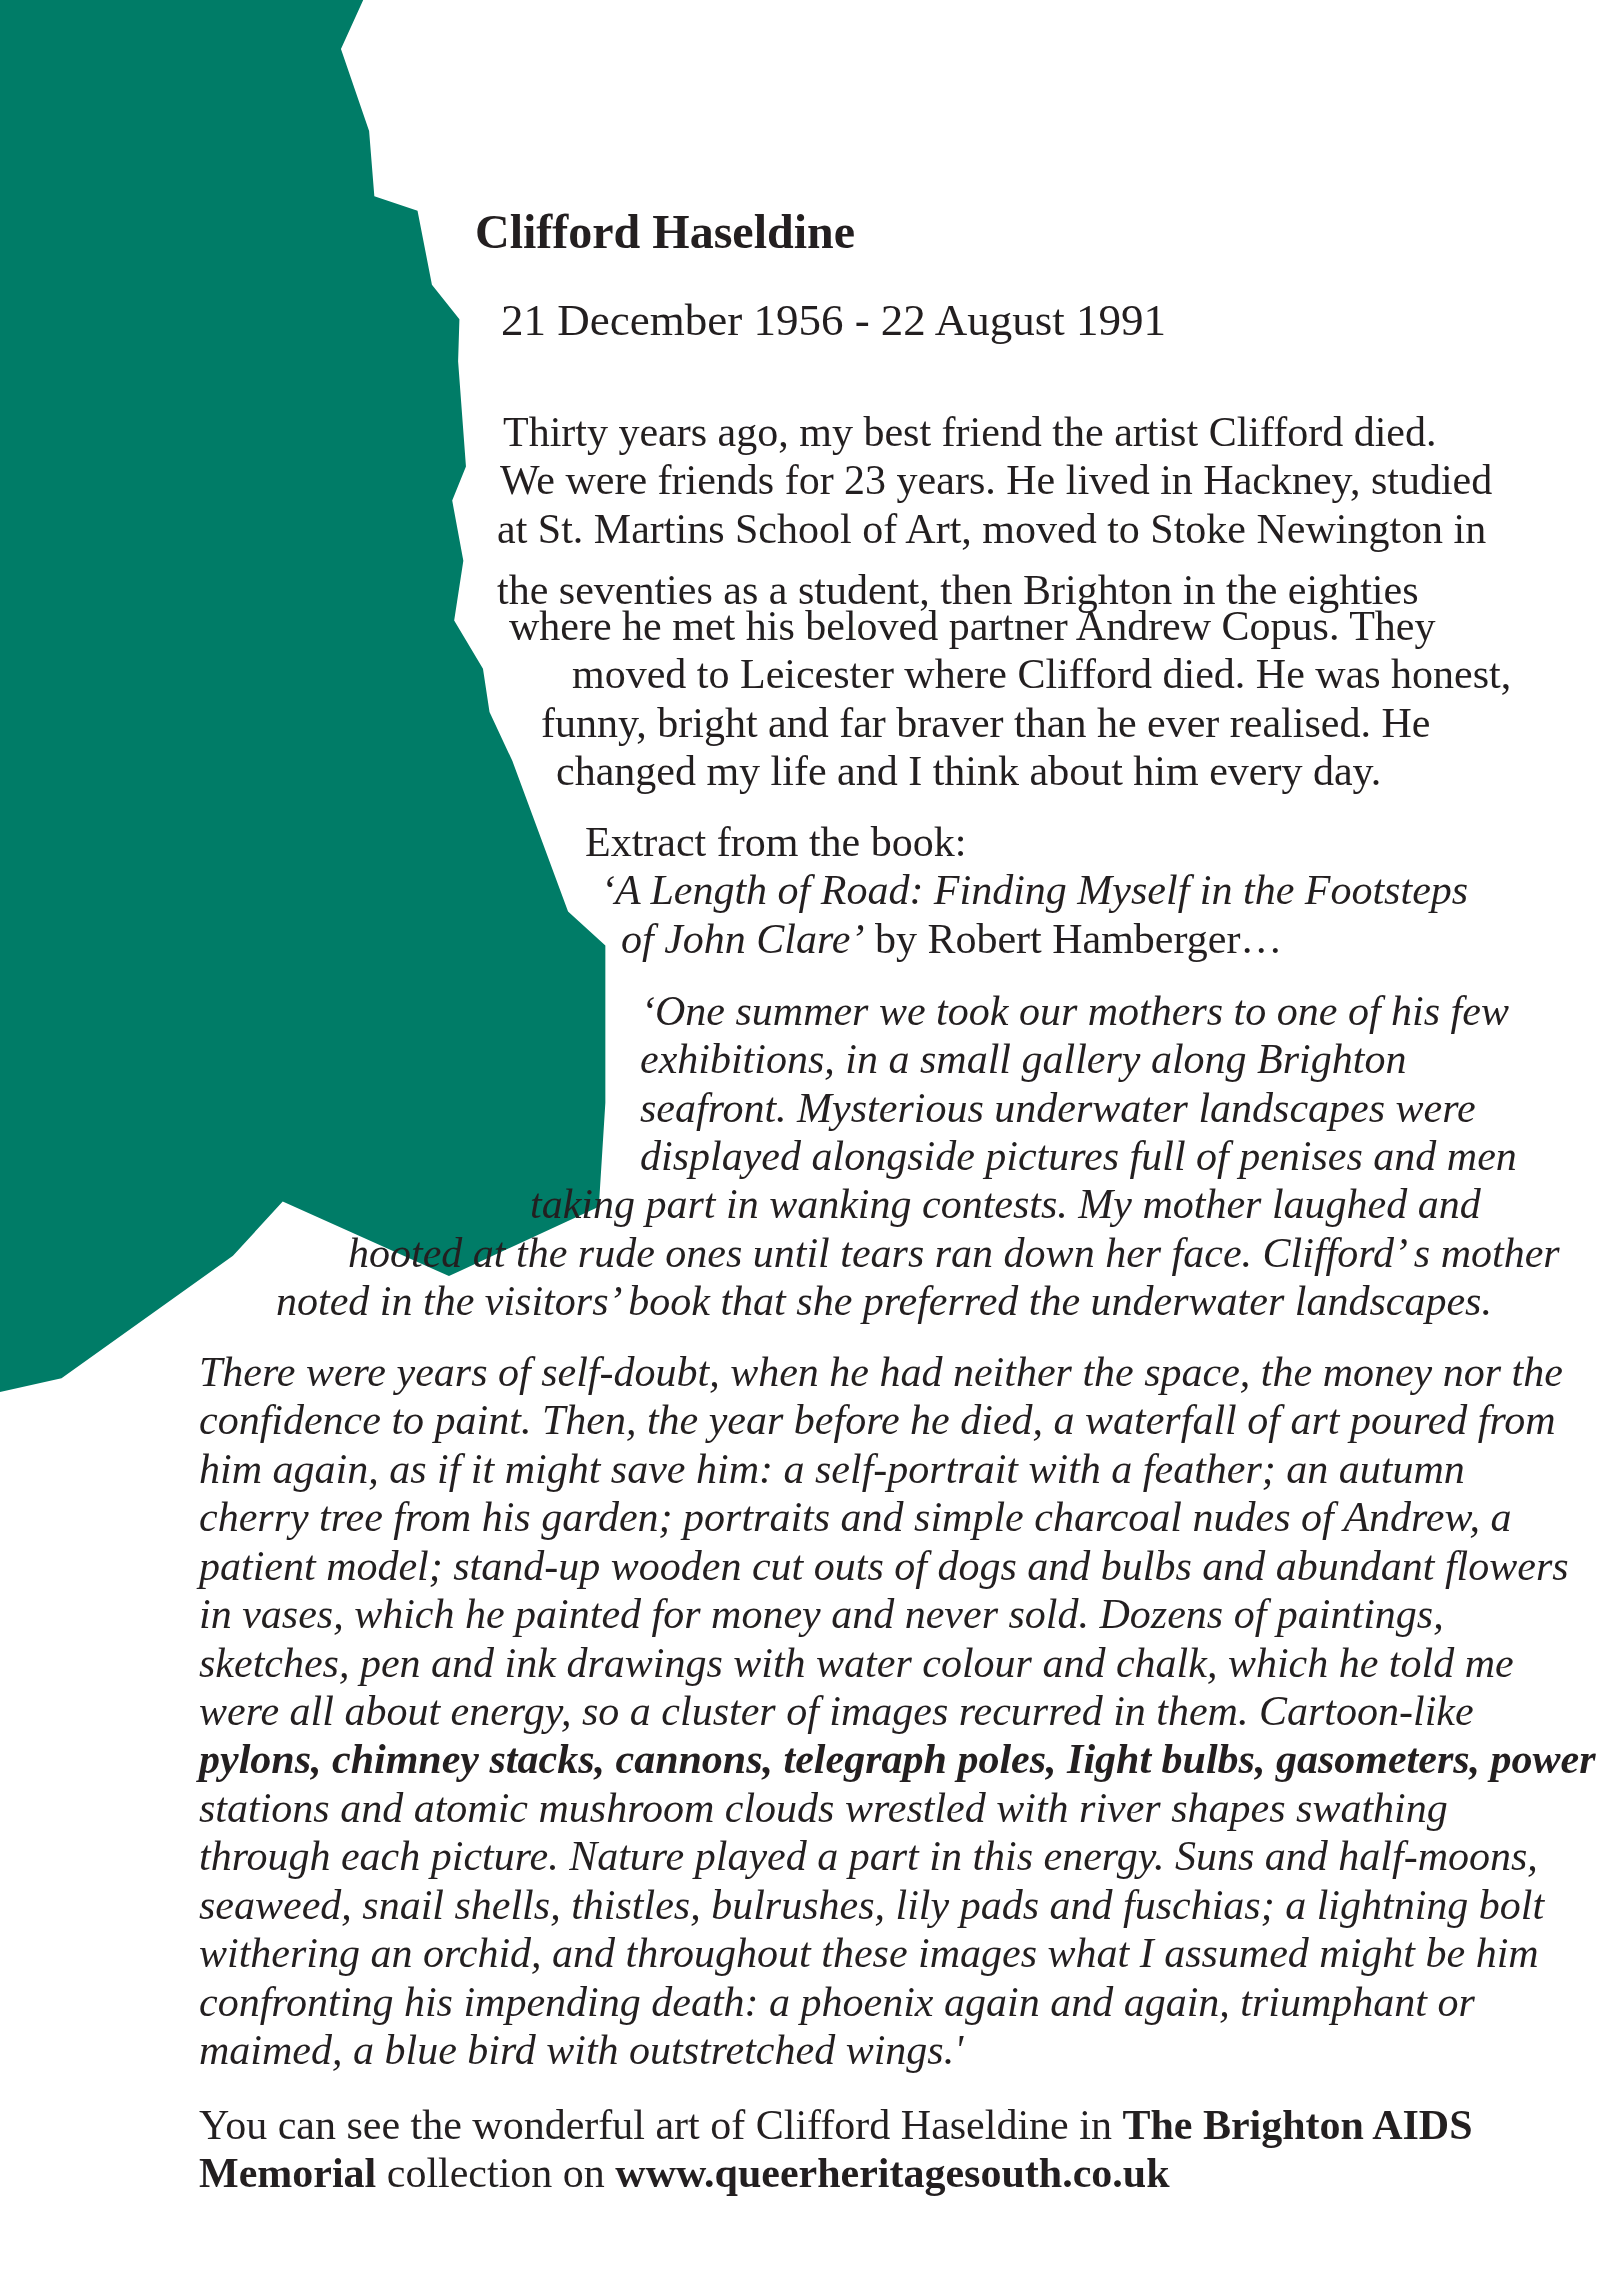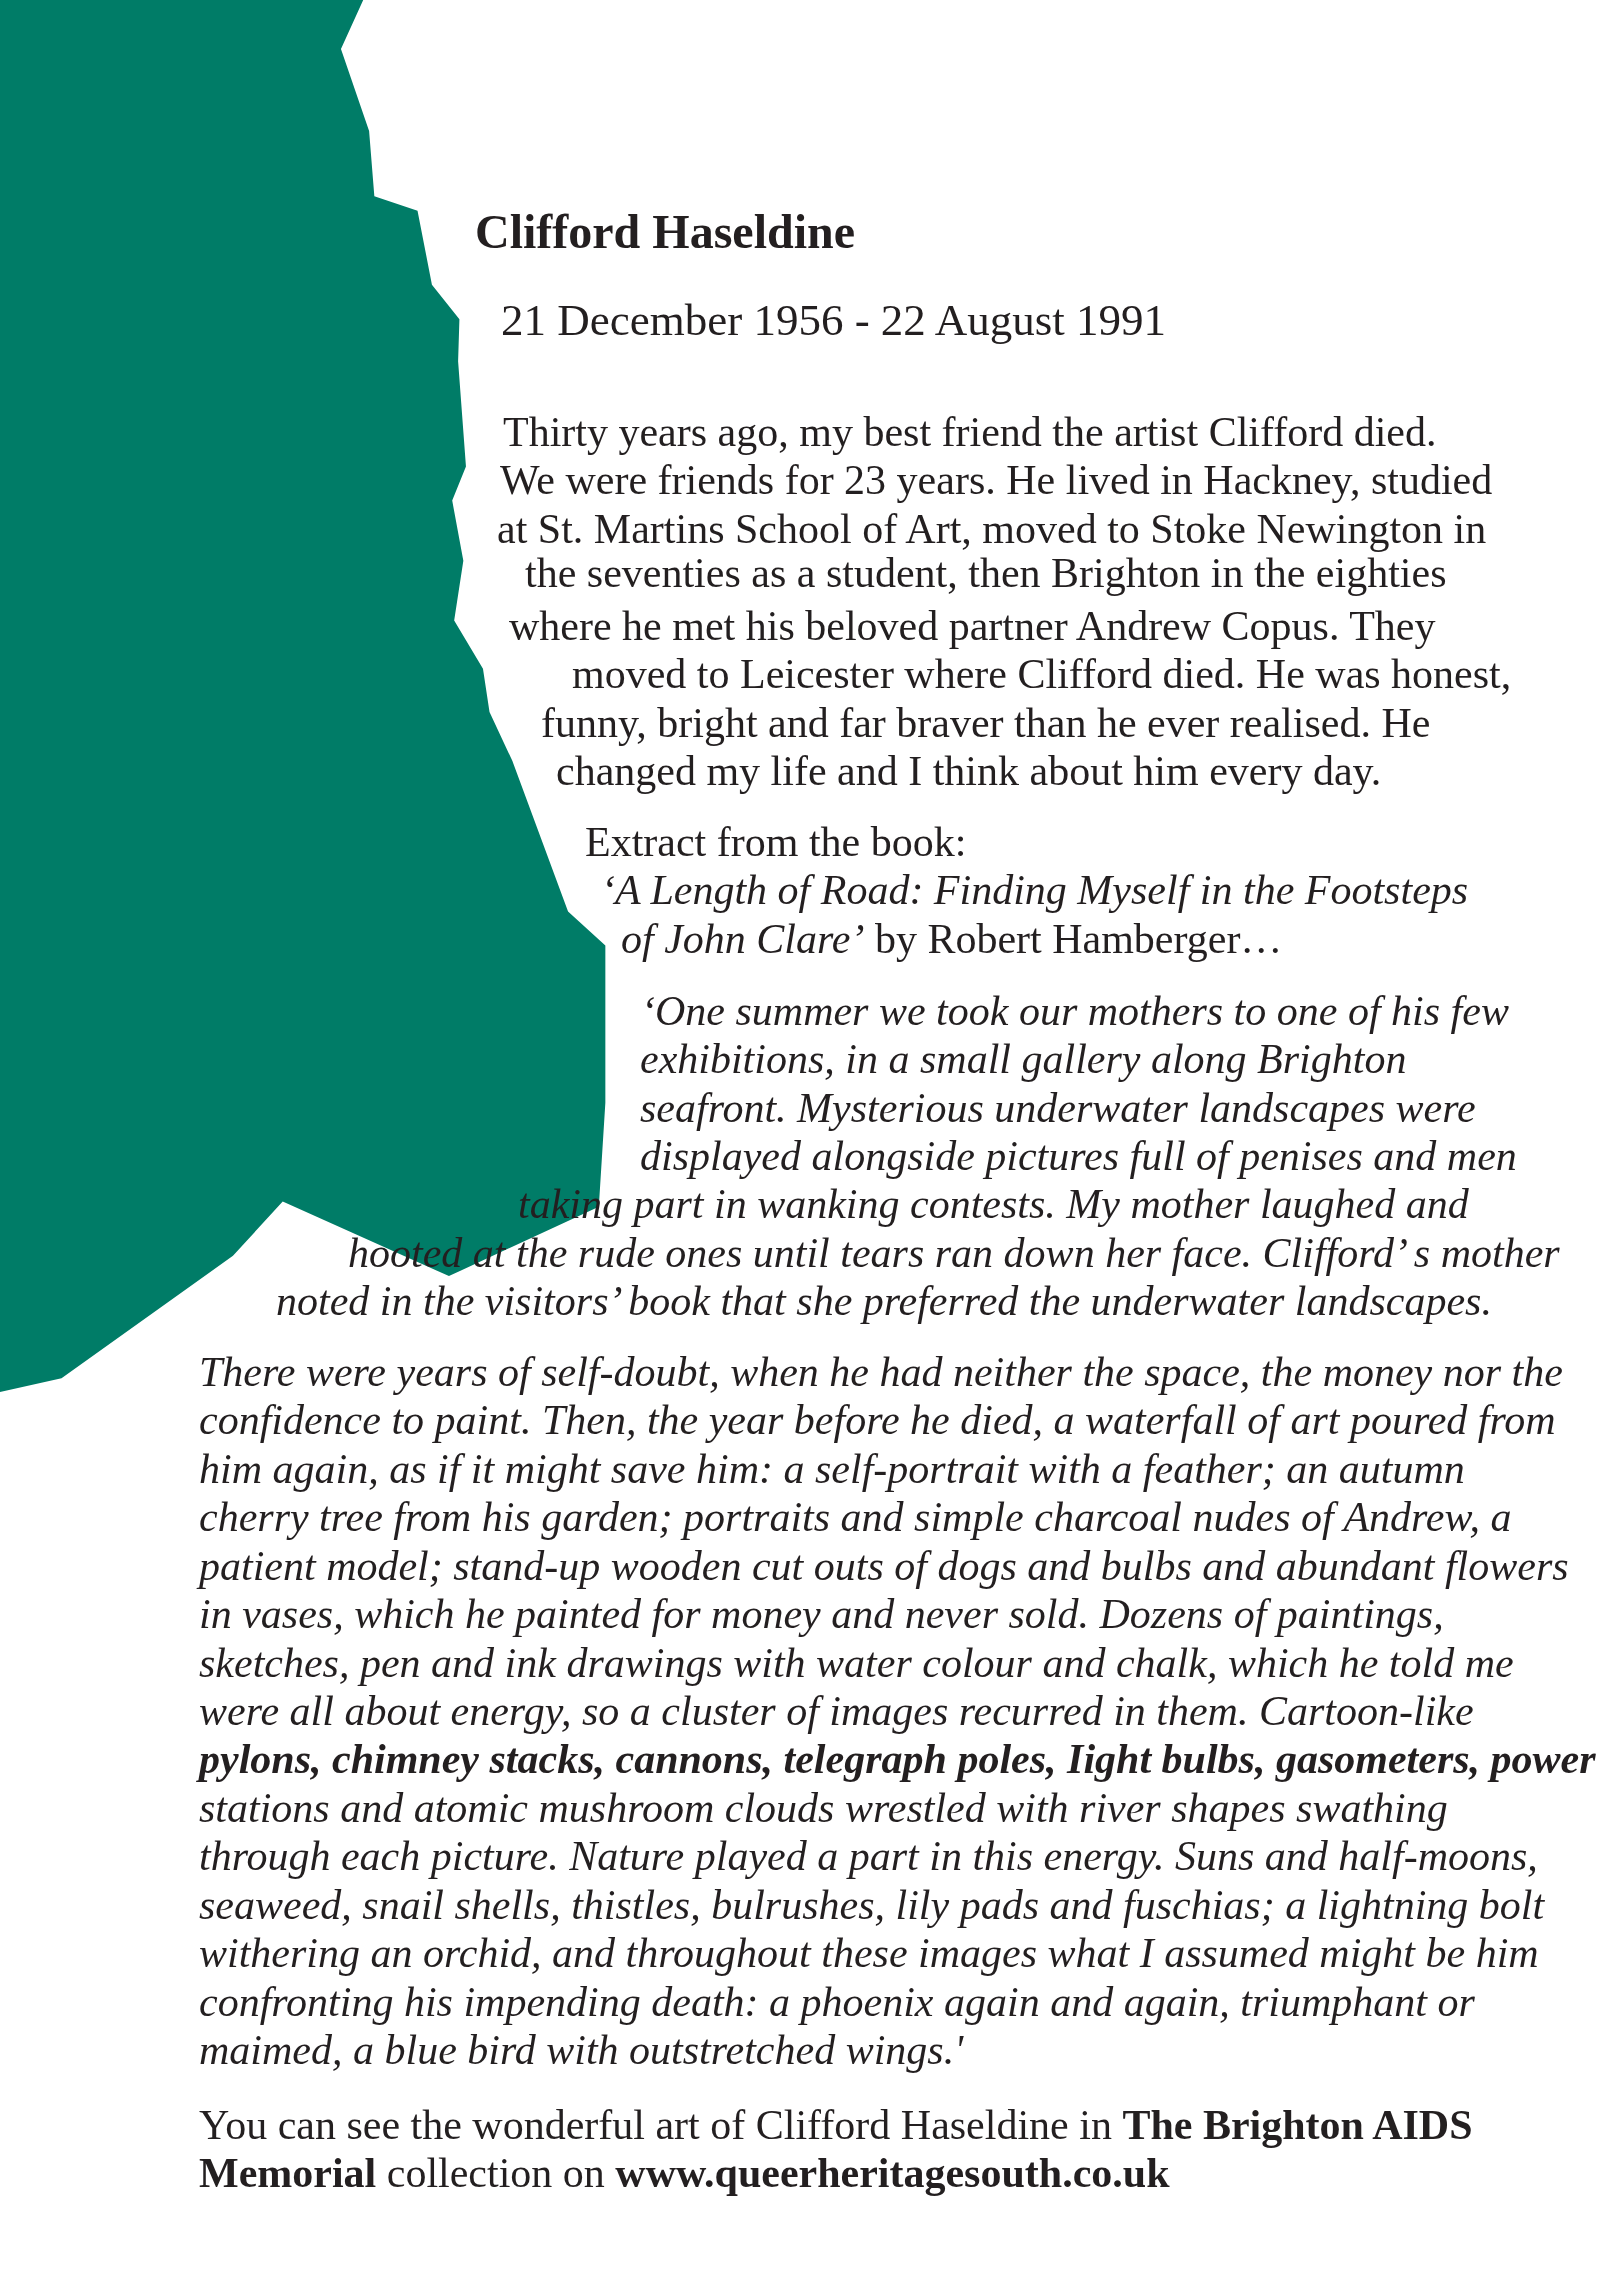--- a/index.html
+++ b/index.html
@@ -18,39 +18,39 @@
   <polygon id="shape-poly" points="0,0 555,0 521,75 564,200 572,300 638,322 660,435 702,488 700,552 712,713 691,765 708,857 694,948 738,1022 748,1088 783,1163 868,1393 925,1445 925,1685 915,1844 686,1950 432,1836 356,1919 94,2106 0,2127" fill="#007c67"></polygon>
 </svg>
 
 <div class="line title" style="left:475px; top:208px;">Clifford Haseldine</div>
 <div class="line dates" style="left:501px; top:298px;">21 December 1956 - 22 August 1991</div>
 
 <div>
   <div class="line" style="left:503px; top:411px;">Thirty years ago, my best friend the artist Clifford died.</div>
   <div class="line" style="left:500px; top:459px;">We were friends for 23 years. He lived in Hackney, studied</div>
   <div class="line" style="left:497px; top:508px;">at St. Martins School of Art, moved to Stoke Newington in</div>
-  <div class="line" style="left:497px; top:552px;margin-left:28px;">the seventies as a student, then Brighton in the eighties</div>
+  <div class="line" style="left:497px; top:569px;">the seventies as a student, then Brighton in the eighties</div>
   <div class="line" style="left:509px; top:605px;">where he met his beloved partner Andrew Copus. They</div>
   <div class="line" style="left:524px; top:653px;margin-left:48px;">moved to Leicester where Clifford died. He was honest,</div>
   <div class="line" style="left:541px; top:702px;">funny, bright and far braver than he ever realised. He</div>
   <div class="line" style="left:556px; top:750px;">changed my life and I think about him every day.</div>
 </div>
 
 <div>
   <div class="line" style="left:585px; top:821px;">Extract from the book:</div>
   <div class="line it" style="left:601px; top:869px;">‘A Length of Road: Finding Myself in the Footsteps</div>
   <div class="line" style="left:621px; top:918px;"><span class="it">of John Clare’</span><span> by Robert Hamberger…</span></div>
 </div>
 
 <div>
   <div class="line it" style="left:641px; top:990px;">‘One summer we took our mothers to one of his few</div>
   <div class="line it" style="left:640px; top:1038px;">exhibitions, in a small gallery along Brighton</div>
   <div class="line it" style="left:640px; top:1087px;">seafront. Mysterious underwater landscapes were</div>
   <div class="line it" style="left:640px; top:1135px;">displayed alongside pictures full of penises and men</div>
-  <div class="line it" style="left:518px; top:1183px;">taking part in wanking contests. My mother laughed and</div>
+  <div class="line it" style="left:530px; top:1183px;">taking part in wanking contests. My mother laughed and</div>
   <div class="line it" style="left:348px; top:1232px;">hooted at the rude ones until tears ran down her face. Clifford’ s mother</div>
   <div class="line it" style="left:276px; top:1280px;">noted in the visitors’ book that she preferred the underwater landscapes.</div>
 </div>
 
 <div>
   <div class="line it" style="left:199px; top:1351px;">There were years of self-doubt, when he had neither the space, the money nor the</div>
   <div class="line it" style="left:199px; top:1399px;">confidence to paint. Then, the year before he died, a waterfall of art poured from</div>
   <div class="line it" style="left:199px; top:1448px;">him again, as if it might save him: a self-portrait with a feather; an autumn</div>
   <div class="line it" style="left:199px; top:1496px;">cherry tree from his garden; portraits and simple charcoal nudes of Andrew, a</div>
   <div class="line it" style="left:199px; top:1545px;">patient model; stand-up wooden cut outs of dogs and bulbs and abundant flowers</div>

